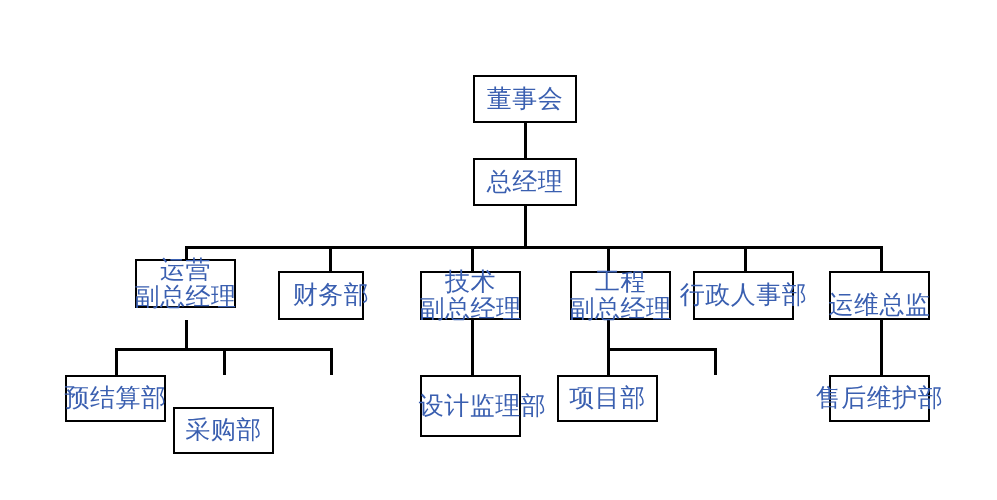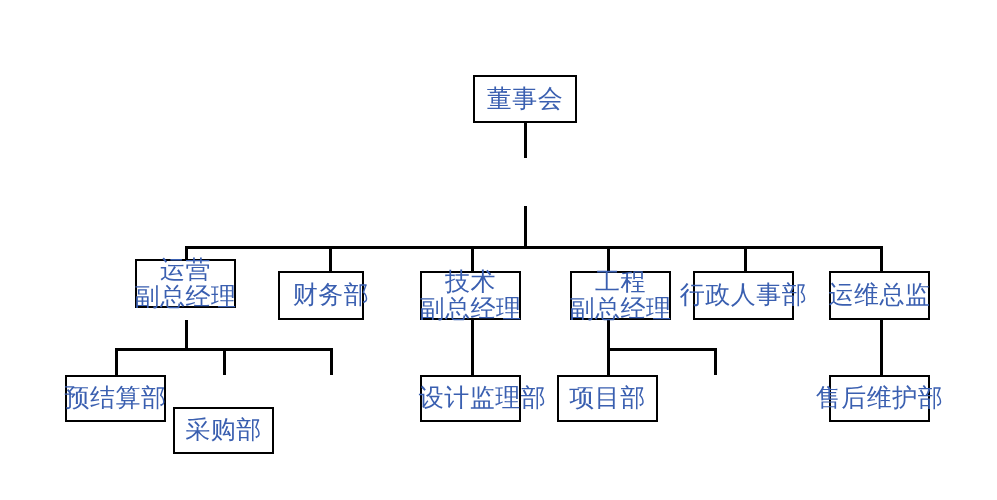--- a/index.html
+++ b/index.html
@@ -73,20 +73,23 @@
   <div class="conn conn-h" style="left:607px; top:348px; width:110px;"></div>
   <div class="conn conn-v" style="left:607px; top:348px; height:27px;"></div>
   <div class="conn conn-v" style="left:714px; top:348px; height:27px;"></div>
 
   <div class="conn conn-v" style="left:880px; top:320px; height:55px;"></div>
 
   <div class="node" style="left:473px; top:75px; width:104px; height:48px;">
     <span>董事会</span>
   </div>
 
+  <div class="node" style="left:473px; top:158px; width:104px; height:48px;">
+    <span>总经理</span>
+  </div>
 
   <div class="node" style="left:135px; top:259px; width:101px; height:49px;">
     <span>运营</span>
     <span class="line2">副总经理</span>
   </div>
 
   <div class="node" style="left:278px; top:271px; width:86px; height:49px;padding-left:20px;">
     <span>财务部</span>
   </div>
 
@@ -97,34 +100,34 @@
 
   <div class="node" style="left:570px; top:271px; width:101px; height:49px;">
     <span>工程</span>
     <span class="line2">副总经理</span>
   </div>
 
   <div class="node" style="left:693px; top:271px; width:101px; height:49px;">
     <span>行政人事部</span>
   </div>
 
-  <div class="node" style="left:829px; top:271px; width:101px; height:49px;">
+  <div class="node" style="left:829px; top:271px; width:101px; height:49px;justify-content:flex-end;">
     <span>运维总监</span>
   </div>
 
   <div class="node" style="left:65px; top:375px; width:101px; height:47px;">
     <span>预结算部</span>
   </div>
 
   <div class="node" style="left:173px; top:375px; width:101px; height:47px;margin-top:32px;">
     <span>采购部</span>
   </div>
 
 
-  <div class="node" style="left:420px; top:375px; width:101px; height:47px;padding-left:24px;">
+  <div class="node" style="left:420px; top:375px; width:101px; height:62px;padding-left:24px;">
     <span>设计监理部</span>
   </div>
 
   <div class="node" style="left:557px; top:375px; width:101px; height:47px;">
     <span>项目部</span>
   </div>
 
 
   <div class="node" style="left:829px; top:375px; width:101px; height:47px;">
     <span>售后维护部</span>

